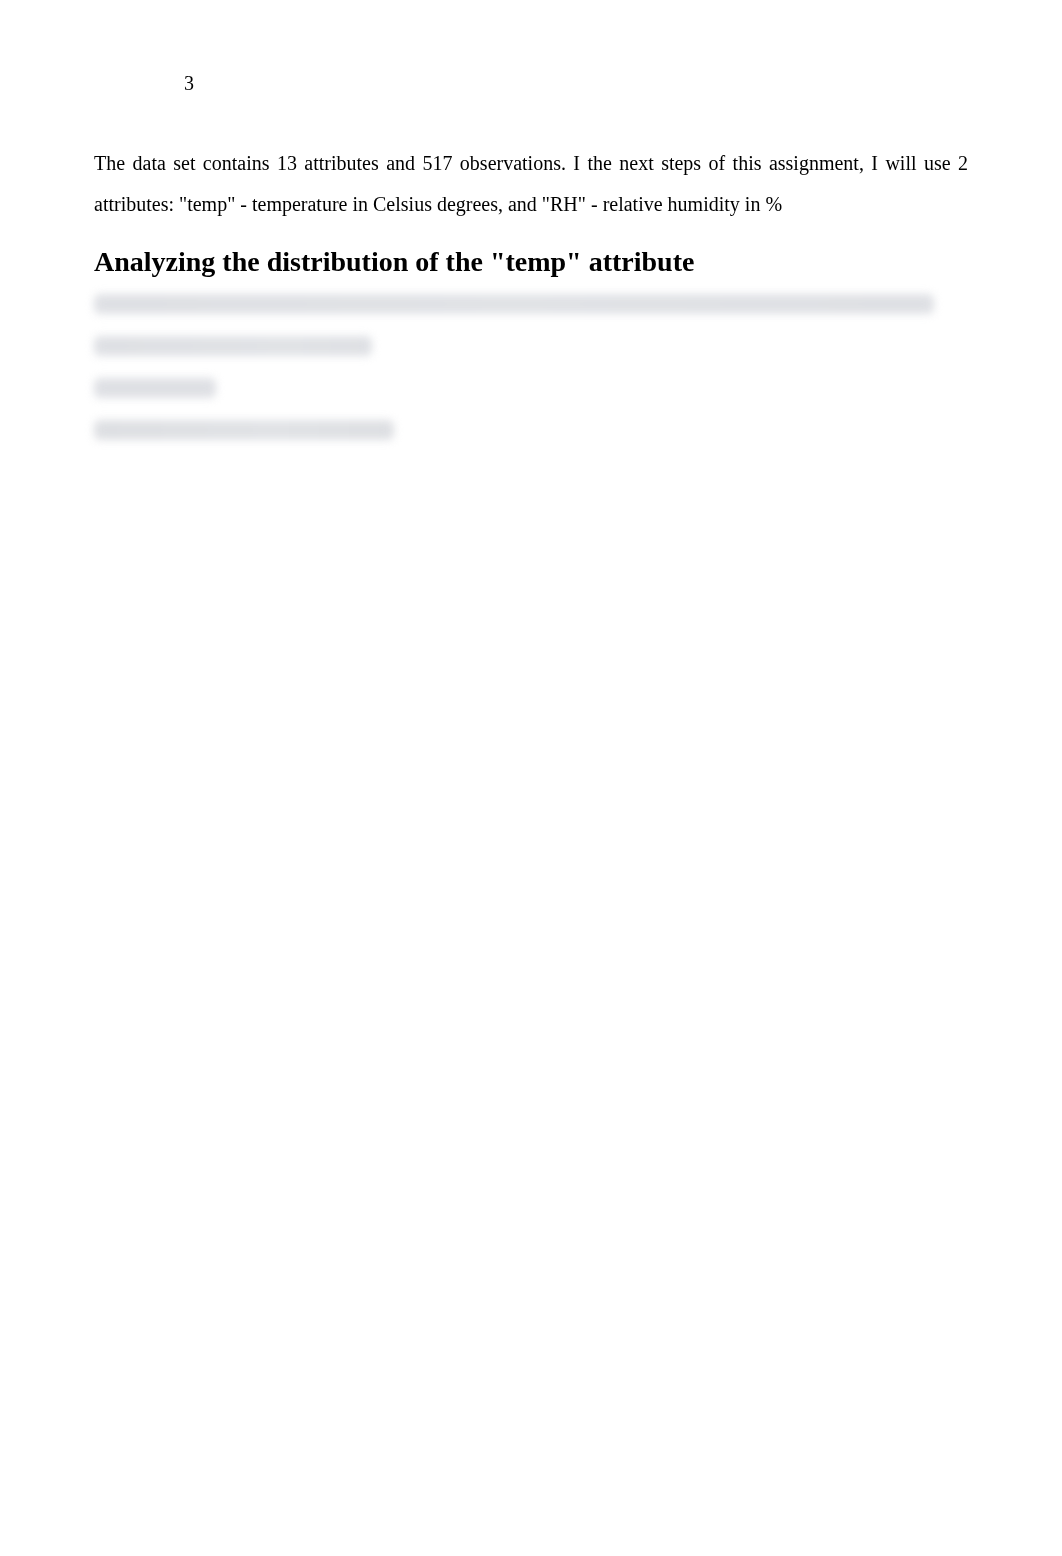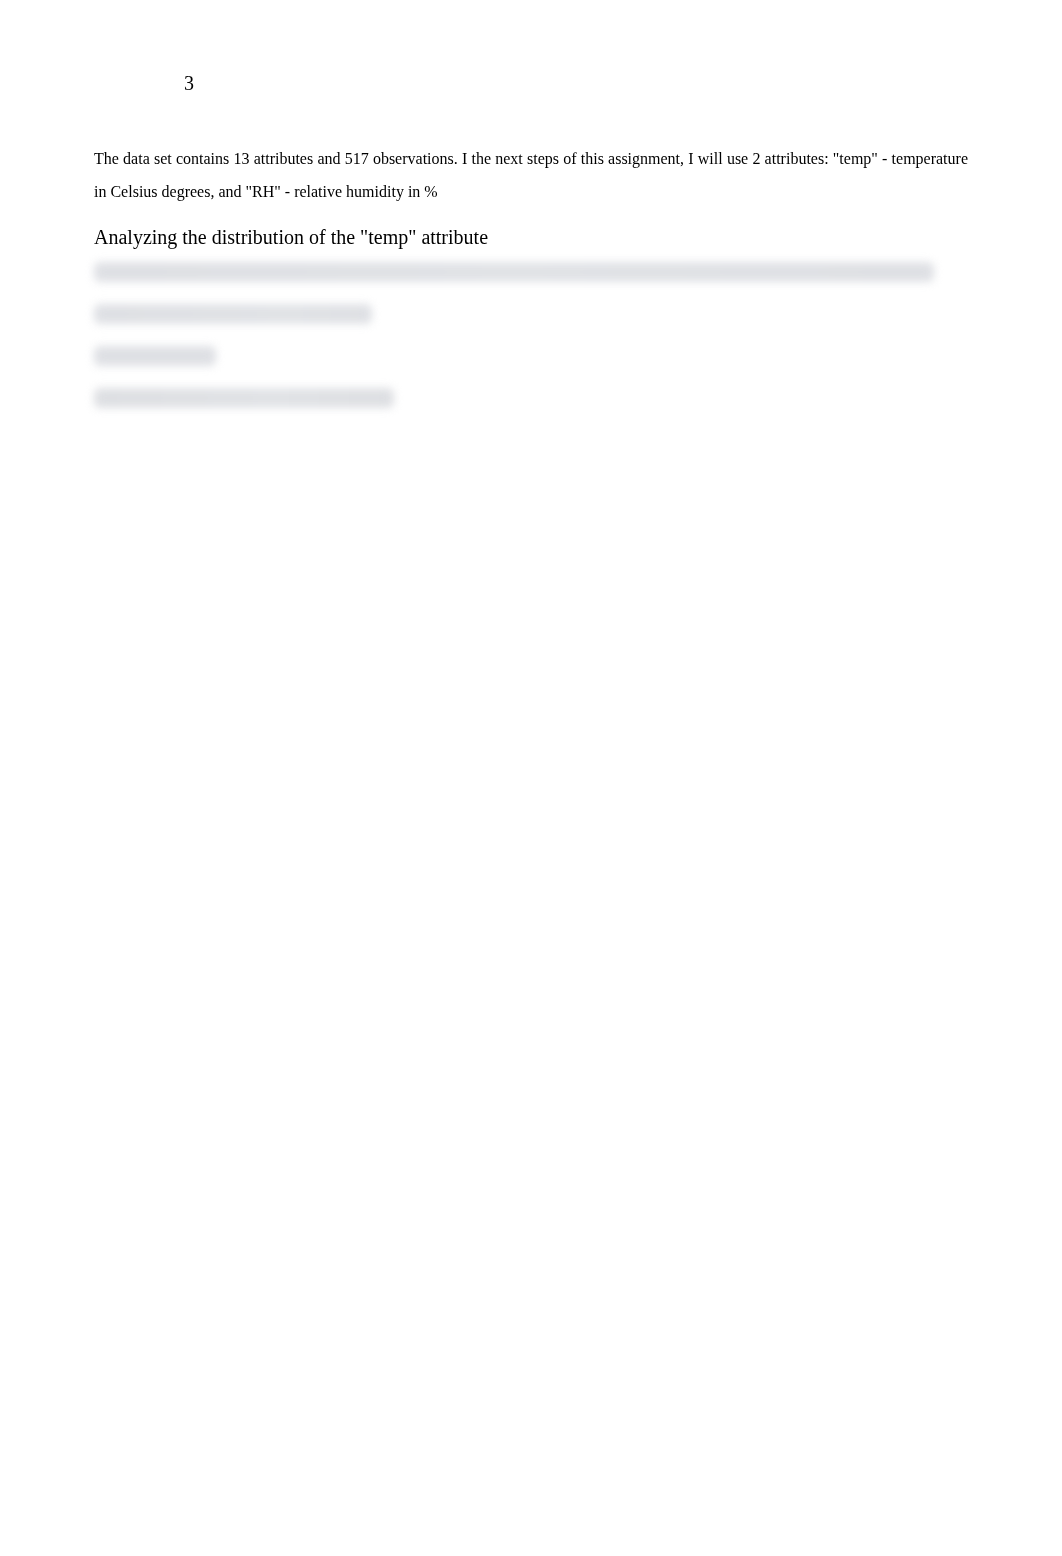--- a/index.html
+++ b/index.html
@@ -18,28 +18,28 @@
     .page {
       padding: 72px 94px 94px 94px;
     }
     .page-number {
       font-size: 20px;
       text-align: left;
       margin-left: 90px;
       margin-bottom: 48px;
     }
     .body-paragraph {
-      font-size: 16px;
+      font-size: 20px;
       line-height: 2.05;
       text-align: justify;
       margin-bottom: 8px;
     }
     .heading {
-      font-size: 20px;
-      font-weight: normal;
+      font-size: 28px;
+      font-weight: bold;
       line-height: 2.05;
       margin-top: 4px;
       margin-bottom: 4px;
     }
     .indented {
       text-indent: 56px;
     }
     .blurred-block {
       position: relative;
       margin-top: 4px;

